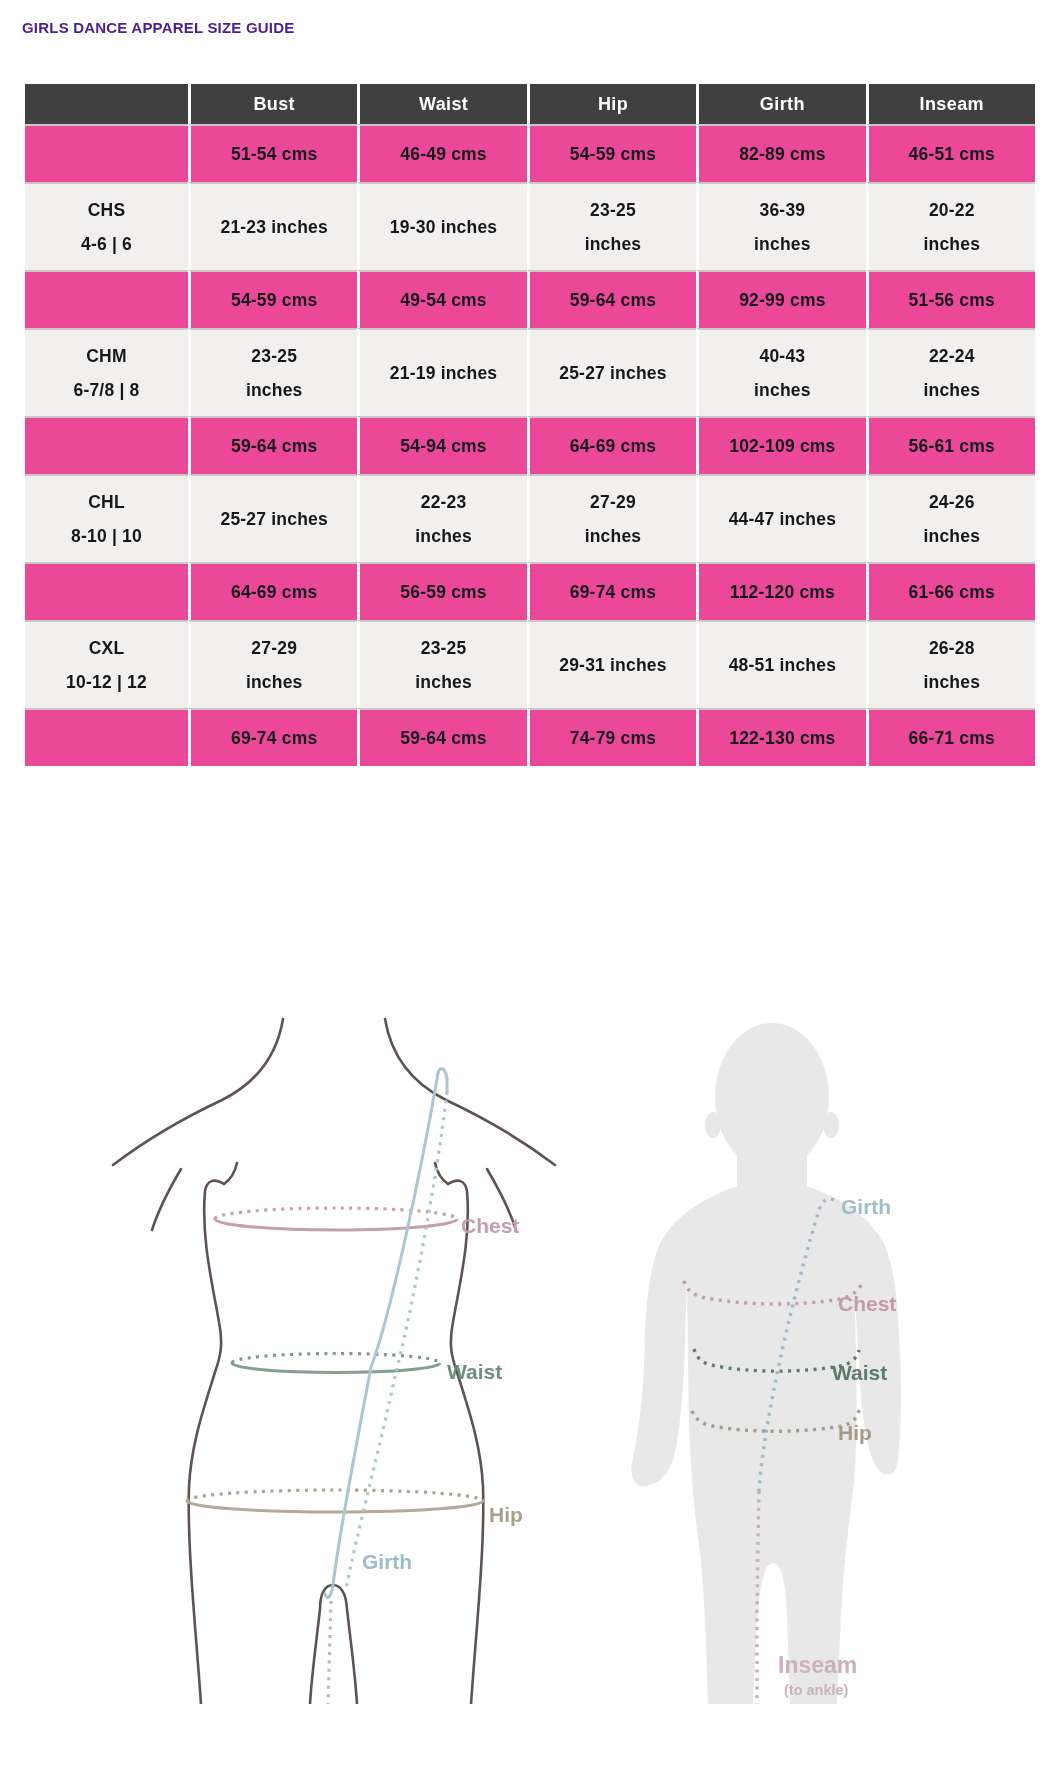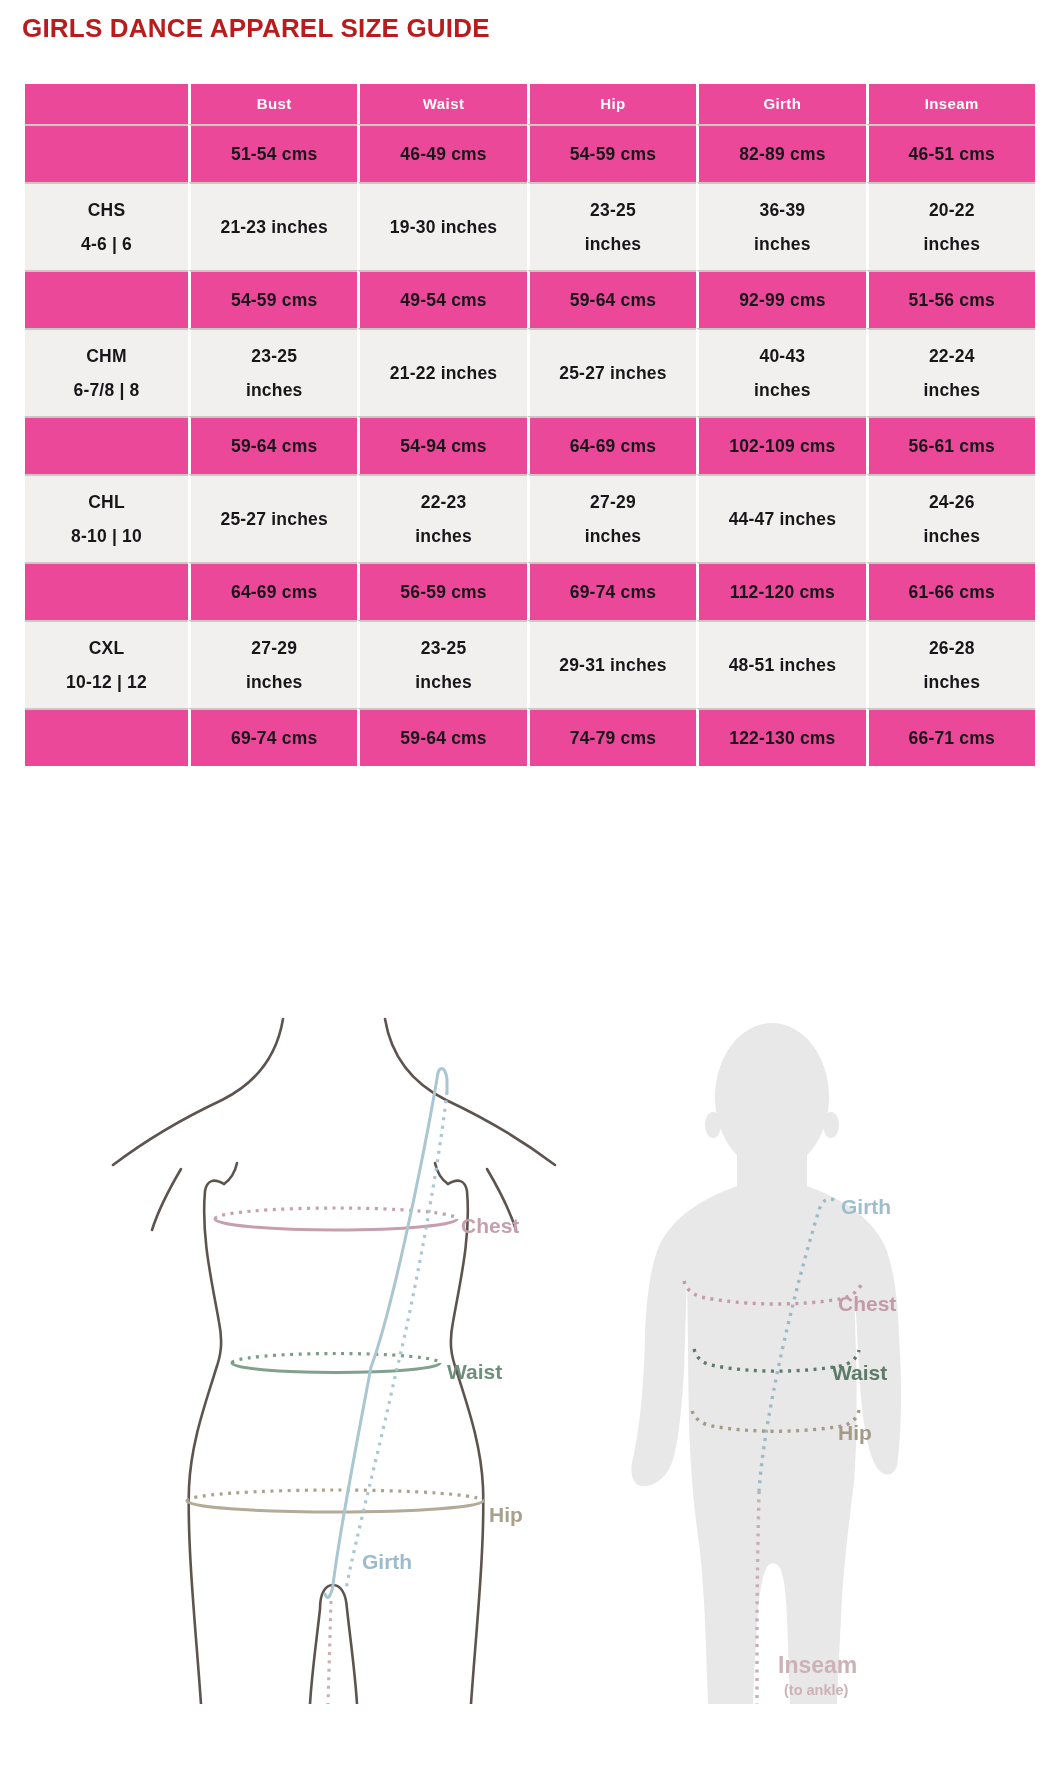--- a/index.html
+++ b/index.html
@@ -3,42 +3,42 @@
 <meta charset="utf-8">
 <style>
   html,body{margin:0;padding:0;}
   body{
     width:1060px;height:1792px;overflow:hidden;background:#ffffff;
     font-family:"Liberation Sans", sans-serif;
     -webkit-font-smoothing:antialiased;
   }
   .page-title{
     margin:16px 0 0 22px;
-    font-size:26px;font-weight:800;letter-spacing:.2px;color:#b91c1c;
+    font-size:15px;font-weight:800;letter-spacing:.2px;color:#4c1d95;
     line-height:24px;
   }
   table.size-guide{
     margin:44px 0 0 25px;
     width:1010px;
     border-collapse:separate;border-spacing:0;
     table-layout:fixed;
     text-align:center;
     color:#17171a;
     font-weight:700;
     font-size:17.5px;
     letter-spacing:.2px;
   }
   table.size-guide col.lbl{width:163px;}
   table.size-guide th, table.size-guide td{
     padding:0;margin:0;vertical-align:middle;
     white-space:pre-line;line-height:1.95;
   }
   table.size-guide thead th{
-    background:#ec4899;color:#ffffff;
-    height:40px;font-size:15px;font-weight:700;letter-spacing:.4px;
+    background:#404040;color:#ffffff;
+    height:40px;font-size:18px;font-weight:700;letter-spacing:.4px;
     line-height:40px;
   }
   table.size-guide thead th + th,
   table.size-guide tbody tr > * + *{border-left:3px solid #ffffff;}
   table.size-guide tbody tr > *{border-top:2px solid #cbc7c2;}
   tr.row-inches > *{background:#f2f0ef;height:86px;}
   tr.row-cms    > *{background:#ec4899;height:56px;}
   .diagram-wrap{margin-top:131px;position:relative;}
   svg text{font-family:"Liberation Sans", sans-serif;font-weight:700;}
 </style>
@@ -93,21 +93,21 @@
         <td>49-54 cms</td>
         <td>59-64 cms</td>
         <td>92-99 cms</td>
         <td>51-56 cms</td>
       </tr>
       <tr class="row-inches">
         <th>CHM
 6-7/8 | 8</th>
         <td>23-25
 inches</td>
-        <td>21-22 inches</td>
+        <td>21-19 inches</td>
         <td>25-27 inches</td>
         <td>40-43
 inches</td>
         <td>22-24
 inches</td>
       </tr>
       <tr class="row-cms">
         <th></th>
         <td>59-64 cms</td>
         <td>54-94 cms</td>

